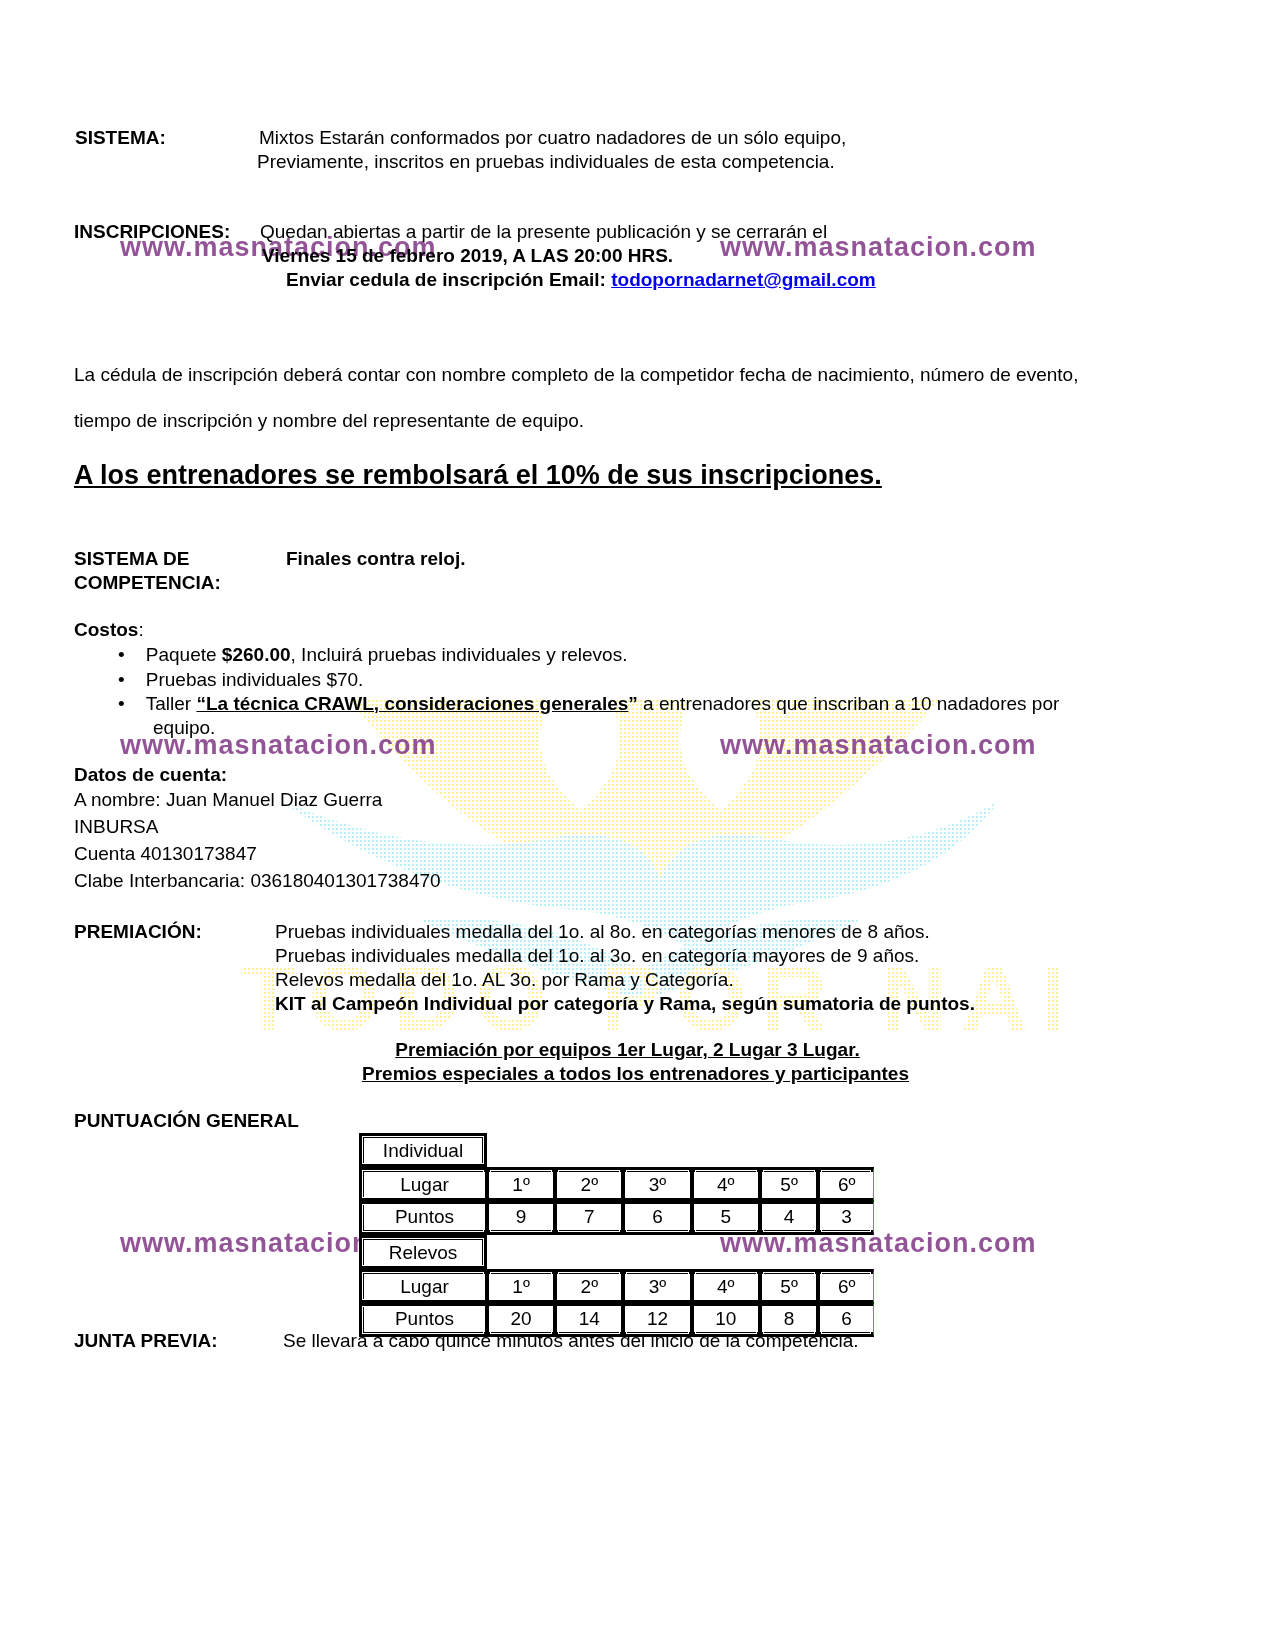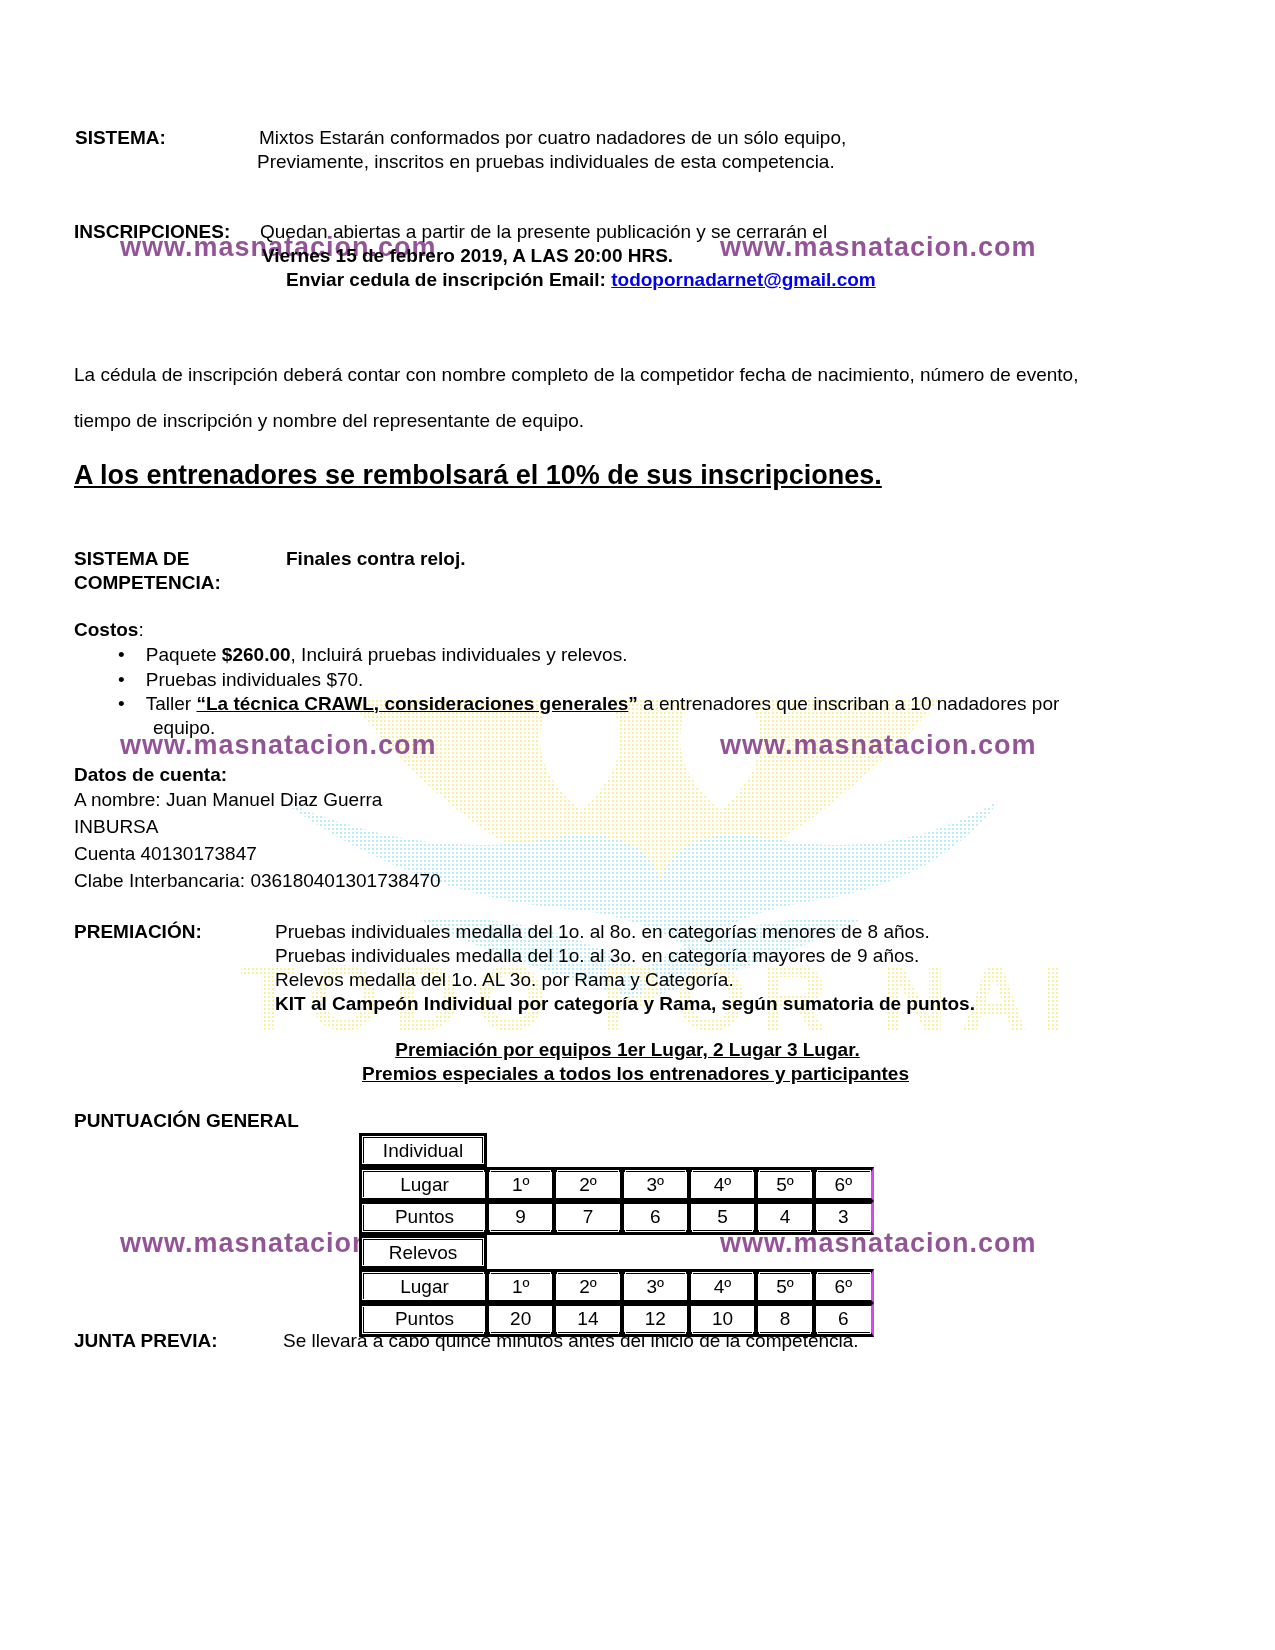--- a/index.html
+++ b/index.html
@@ -16,21 +16,21 @@
 
   .table-wrap { position: absolute; left: 352px; top: 1133px; width: 522px; }
   table.pts { border-collapse: separate; border-spacing: 0; width: 100%; padding-left: 7px; }
   table.pts td { height: 26px; text-align: center; font-size: 19px; padding: 0; background: #fff;
                  border: 2px solid #000; outline: 1px solid #fff; outline-offset: -4px; }
   table.pts td.lbl { width: 118px; }
   table.pts tr.hdr td.lbl { border: 5px solid #000; border-bottom: 3px solid #000; }
   table.pts tr.hdr td.empty { border: none; background: transparent; outline: none; }
   table.pts tr.row td { border-top: 3px solid #000; border-bottom: 3px solid #000; }
   table.pts tr.row td:first-child { border-left: 5px solid #000; }
-  table.pts tr.row td:last-child { border-right: 3px solid #d946ef; }
+  table.pts tr.row td:last-child { border-right: 1px solid #d946ef; }
   table.pts tr.last td { border-bottom: 5px solid #000; }
   table.pts tr.top td { border-top: 5px solid #000; }
 </style>
 </head>
 <body>
 
 <div>
   <svg class="wm-logo" viewBox="0 0 840 330">
     <defs>
       <pattern id="dotsY" width="4" height="4" patternUnits="userSpaceOnUse">

